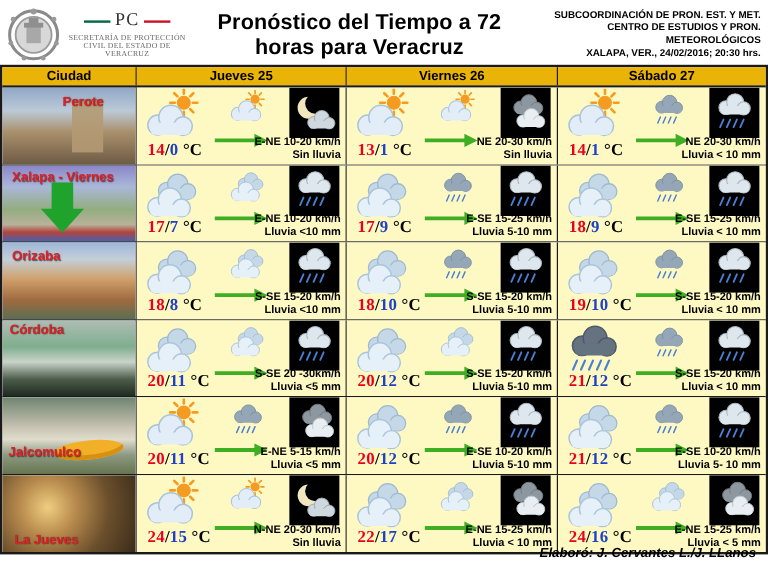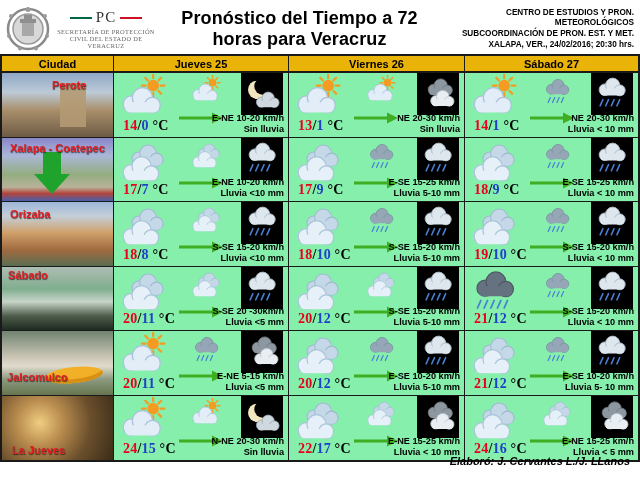--- a/index.html
+++ b/index.html
@@ -44,21 +44,21 @@
   .city-2 .city-label { top:6px; left:8px;text-align:center; }
   .city-3 .photo { background:linear-gradient(180deg,#aebdb4 0%,#7fae8e 35%,#c8d4c9 55%,#4c5c4a 78%,#1f2a20 100%); }
   .city-3 .city-label { top:2px; left:6px; }
   .city-4 .photo { background:linear-gradient(180deg,#6f8470 0%,#c9c4b3 40%,#e0dccd 55%,#8d9a82 75%,#66754f 100%); }
   .city-4 .photo::after { content:""; position:absolute; right:10px; bottom:12px; width:58px; height:16px; border-radius:50%; background:#f2bااب028; background:#f2b028; transform:rotate(-6deg); box-shadow:0 -4px 0 0 #d89012 inset; }
   .city-4 .city-label { bottom:12px; left:5px; }
   .city-5 .photo { background:radial-gradient(circle at 34% 42%, #efcd80 0%, #b98c4e 28%, #6b4f2c 62%, #3a2c19 100%); }
   .city-5 .city-label { bottom:4px; left:10px; }
 
   
-  .day-cell { position:relative; border-right:1px solid #1a1a1a; background:#86efac; }
+  .day-cell { position:relative; border-right:1px solid #1a1a1a; background:#fef9c3; }
   .day-cell:last-child { border-right:none; }
   .ic-day { position:absolute; left:5px; top:1px; }
   .ic-mid { position:absolute; left:76px; top:2px; }
   .ic-arrow { position:absolute; left:64px; top:37px; }
   .ic-night { position:absolute; right:5px; top:0; }
   .temp { position:absolute; left:9px; bottom:3px; font-family:"Liberation Serif", serif; font-size:14px; font-weight:bold; letter-spacing:.2px; }
   .tmax { color:var(--tmax,#e8001e); }
   .tmin { color:var(--tmin,#1f41c8); }
   .slash, .unit { color:#000; }
   .windrain { position:absolute; right:4px; bottom:2px; text-align:right; font-size:9.2px; font-weight:bold; line-height:10.8px; }
@@ -92,22 +92,22 @@
         <div class="pc-line">
           <span class="flag-bar flag-green"></span>
           <span class="pc-abbr">PC</span>
           <span class="flag-bar flag-red"></span>
         </div>
         <div class="org-name">Secretaría de Protección Civil del Estado de Veracruz</div>
       </div>
     </div>
     <h1 class="title">Pronóstico del Tiempo a 72 horas para Veracruz</h1>
     <div class="info-block">
+      <div>SUBCOORDINACIÓN DE PRON. EST. Y MET.</div>
       <div>CENTRO DE ESTUDIOS Y PRON. METEOROLÓGICOS</div>
-      <div>SUBCOORDINACIÓN DE PRON. EST. Y MET.</div>
       <div>XALAPA, VER., 24/02/2016; 20:30 hrs.</div>
     </div>
   </header>
 
   <div class="ftable">
     <div class="thead">
       <div class="th">Ciudad</div>
       <div class="th">Jueves 25</div>
       <div class="th">Viernes 26</div>
       <div class="th">Sábado 27</div>
@@ -284,21 +284,21 @@
     <span class="temp"><b class="tmax">14</b><span class="slash">/</span><b class="tmin">1</b><span class="unit">&nbsp;°C</span></span>
     <span class="windrain">
               <span class="wind">NE 20-30 km/h</span>
               <span class="rain">Lluvia &lt; 10 mm</span>
             </span>
   </div>
         </div>
         <div class="trow">
     <div class="city-cell city-1">
       <div class="photo"></div>
-      <span class="city-label">Xalapa - Coatepec</span>
+      <span class="city-label">Xalapa - Viernes</span>
     </div>
   <div class="day-cell">
     <span class="ic-day"><svg width="50" height="50" viewBox="0 0 60 60">
                 <g transform="translate(34,22) scale(0.92)">
     <circle cx="-11" cy="2" r="9" fill="#c5d8e8" stroke="#9fb9d0" stroke-width="1.4"></circle>
     <circle cx="1" cy="-5" r="11" fill="#c5d8e8" stroke="#9fb9d0" stroke-width="1.4"></circle>
     <circle cx="12" cy="3" r="8.5" fill="#c5d8e8" stroke="#9fb9d0" stroke-width="1.4"></circle>
     <rect x="-18" y="0" width="37" height="11" rx="5.5" fill="#c5d8e8"></rect>
   </g>
                 <g transform="translate(26,38) scale(1.05)">
@@ -600,21 +600,21 @@
     <span class="temp"><b class="tmax">19</b><span class="slash">/</span><b class="tmin">10</b><span class="unit">&nbsp;°C</span></span>
     <span class="windrain">
               <span class="wind">S-SE 15-20 km/h</span>
               <span class="rain">Lluvia &lt; 10 mm</span>
             </span>
   </div>
         </div>
         <div class="trow">
     <div class="city-cell city-3">
       <div class="photo"></div>
-      <span class="city-label">Sábado</span>
+      <span class="city-label">Córdoba</span>
     </div>
   <div class="day-cell">
     <span class="ic-day"><svg width="50" height="50" viewBox="0 0 60 60">
                 <g transform="translate(34,22) scale(0.92)">
     <circle cx="-11" cy="2" r="9" fill="#c5d8e8" stroke="#9fb9d0" stroke-width="1.4"></circle>
     <circle cx="1" cy="-5" r="11" fill="#c5d8e8" stroke="#9fb9d0" stroke-width="1.4"></circle>
     <circle cx="12" cy="3" r="8.5" fill="#c5d8e8" stroke="#9fb9d0" stroke-width="1.4"></circle>
     <rect x="-18" y="0" width="37" height="11" rx="5.5" fill="#c5d8e8"></rect>
   </g>
                 <g transform="translate(26,38) scale(1.05)">

